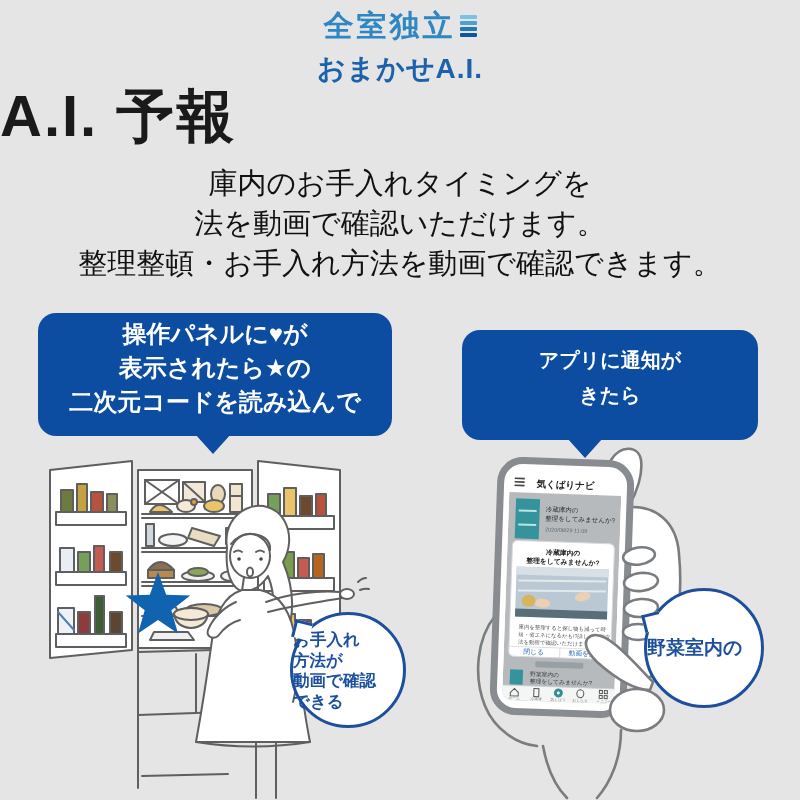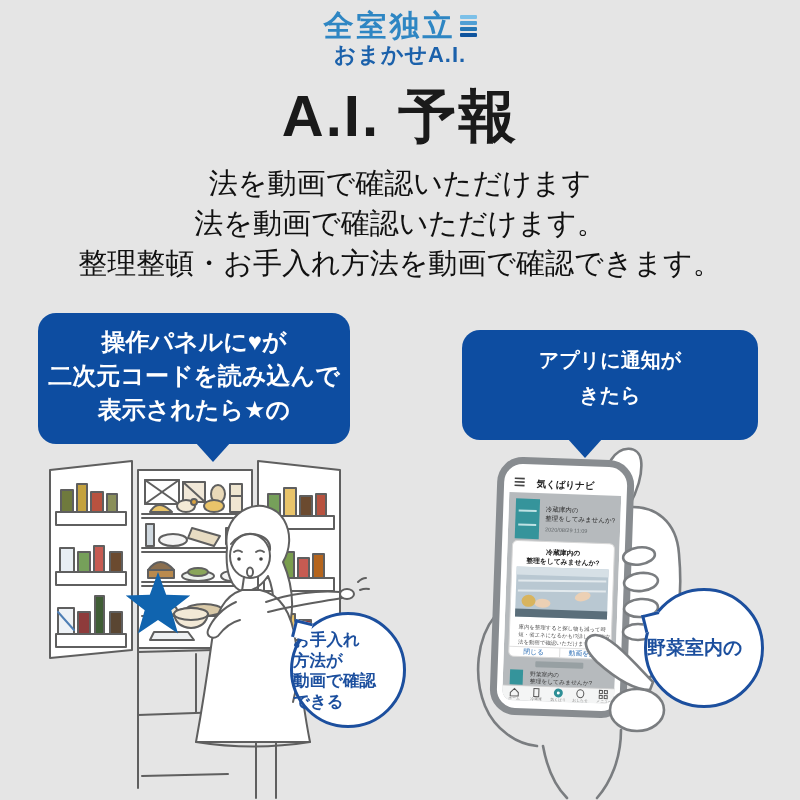--- a/index.html
+++ b/index.html
@@ -6,32 +6,32 @@
   .canvas{position:relative;width:800px;height:800px;background:#e5e5e5;overflow:hidden;
           font-family:"Liberation Sans","DejaVu Sans",sans-serif;}
 
   
   .logo{position:absolute;top:10px;left:0;right:0;text-align:center;line-height:1.05;}
   .logo-line1{font-size:30px;font-weight:900;color:#2e86c3;letter-spacing:3px;display:inline-block;vertical-align:middle;}
   .stripes{display:inline-block;vertical-align:middle;margin-left:4px;}
   .stripes span{display:block;width:17px;height:4px;margin:2px 0;border-radius:1px;}
   .stripes .s1{background:#7cc0e8;} .stripes .s2{background:#4f9fd4;}
   .stripes .s3{background:#2577b5;} .stripes .s4{background:#0f549e;}
-  .logo-line2{font-size:22px;font-weight:900;color:#1b61ab;letter-spacing:1px;margin-top:1px;}
-
-  
-  .page-title{position:absolute;top:78px;left:0;right:0;text-align:center;
+  .logo-line2{font-size:28px;font-weight:900;color:#1b61ab;letter-spacing:1px;margin-top:12px;}
+
+  
+  .page-title{position:absolute;top:78px;left:0;right:0;
               font-size:58px;font-weight:900;color:#1a1a1a;letter-spacing:2px;}
   .description{position:absolute;top:163px;left:0;right:0;text-align:center;
                font-size:29px;line-height:40px;color:#111;font-weight:500;}
 
   
   .bubble{position:absolute;background:#0d4da1;border-radius:18px;color:#fff;
           font-weight:700;text-align:center;z-index:2;}
-  .bubble-left{left:38px;top:313px;width:312px;height:119px;font-size:24px;line-height:34px;padding-top:12px;box-sizing:content-box;}
+  .bubble-left{left:38px;top:313px;width:354px;height:119px;font-size:24px;line-height:34px;padding-top:4px;box-sizing:content-box;}
   .bubble-right{left:462px;top:330px;width:296px;height:97px;font-size:20px;line-height:35px;padding-top:13px;box-sizing:content-box;}
   .bubble-tail{position:absolute;width:0;height:0;
                border-left:18px solid transparent;border-right:18px solid transparent;
                border-top:20px solid #0d4da1;}
   .bubble-left .bubble-tail{left:157px;top:100%;margin-top:-2px;}
   .bubble-right .bubble-tail{left:105px;top:100%;margin-top:-2px;}
 
   
   .illus{position:absolute;z-index:1;}
   .illus-left{left:28px;top:444px;width:370px;height:356px;}
@@ -57,29 +57,29 @@
 
   <div class="logo">
     <div>
       <span class="logo-line1">全室独立</span><span class="stripes"><span class="s1"></span><span class="s2"></span><span class="s3"></span><span class="s4"></span></span>
     </div>
     <div class="logo-line2">おまかせA.I.</div>
   </div>
 
   <div class="page-title">A.I. 予報</div>
   <div class="description">
-    <div>法を動画で確認いただけます</div>
+    <div>庫内のお手入れタイミングを</div>
     <div>法を動画で確認いただけます。</div>
     <div>整理整頓・お手入れ方法を動画で確認できます。</div>
   </div>
 
   <div class="bubble bubble-left">
     <div>操作パネルに♥が</div>
+    <div>表示されたら★の</div>
     <div>二次元コードを読み込んで</div>
-    <div>表示されたら★の</div>
     <div class="bubble-tail"></div>
   </div>
   <div class="bubble bubble-right">
     <div>アプリに通知が</div>
     <div>きたら</div>
     <div class="bubble-tail"></div>
   </div>
 
   <svg class="illus illus-left" viewBox="0 0 370 356">
     <g stroke="#5f5f5f" stroke-width="2" fill="none" stroke-linecap="round" stroke-linejoin="round">

